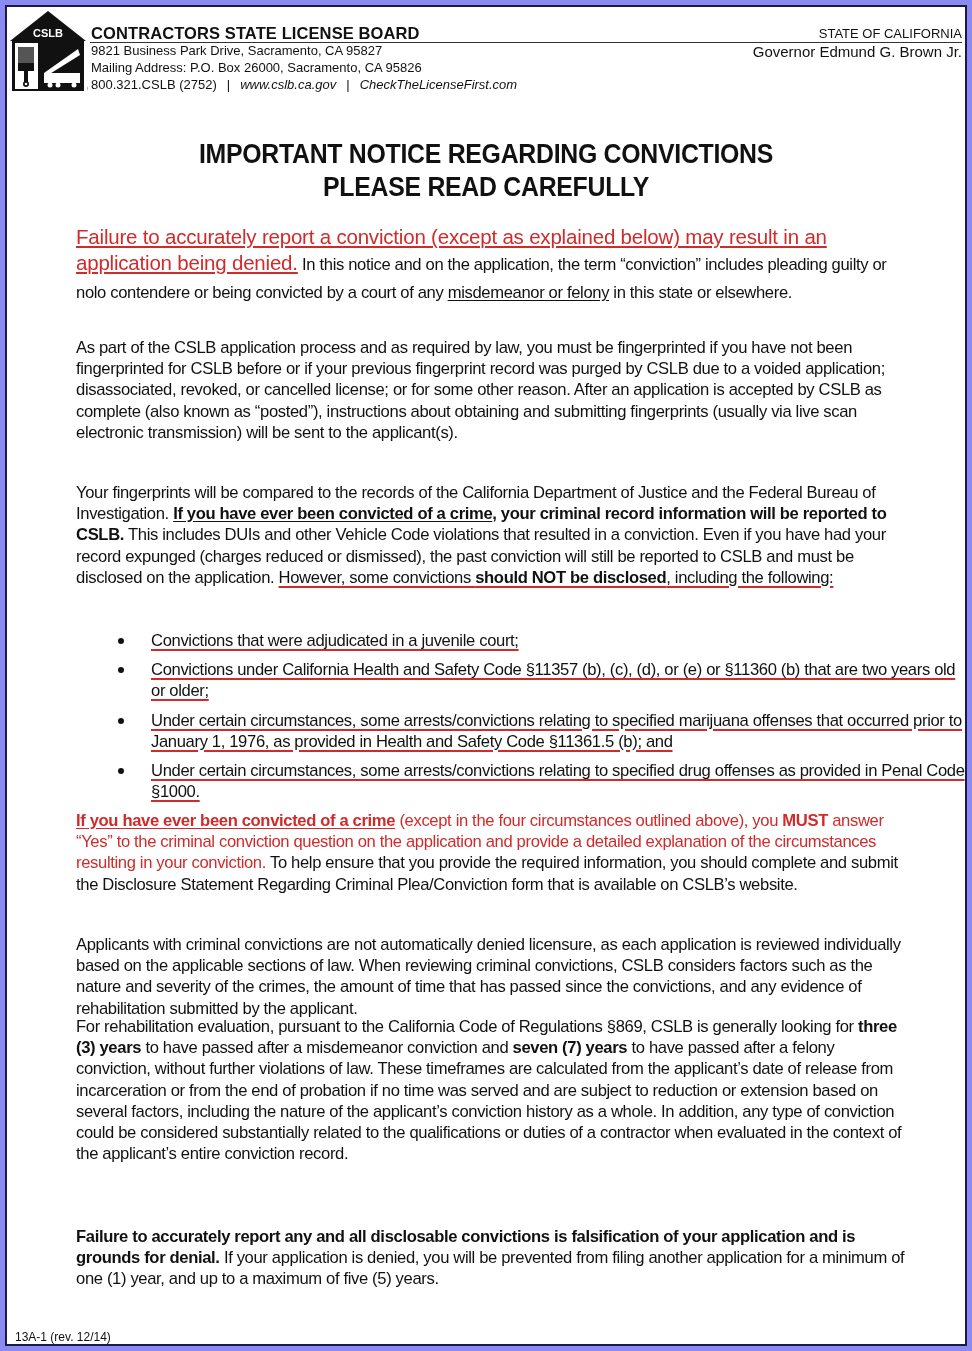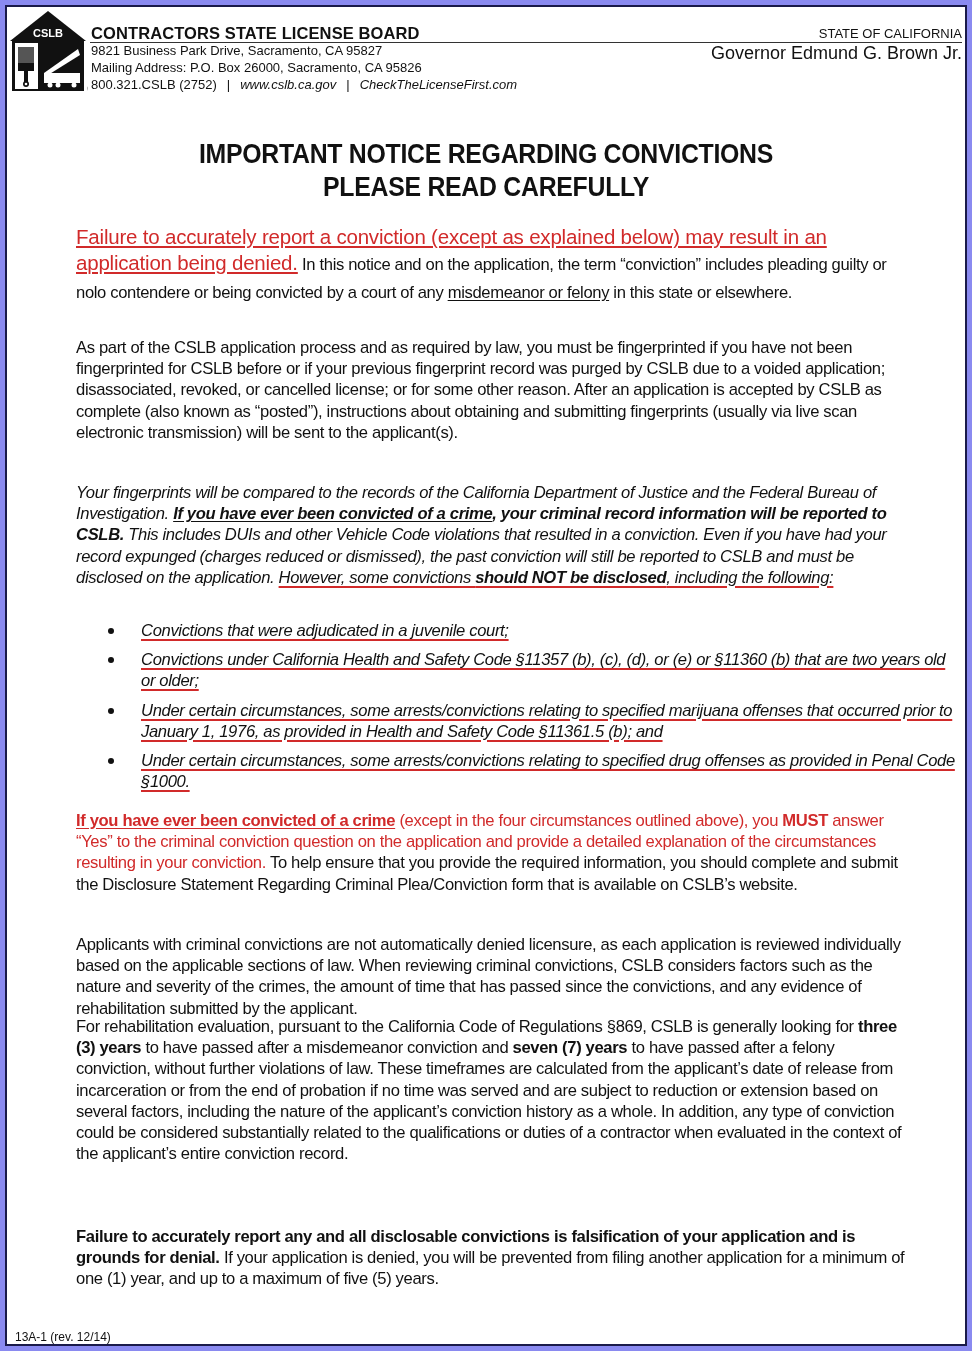--- a/index.html
+++ b/index.html
@@ -23,42 +23,42 @@
       letter-spacing: 0.1px; white-space: nowrap;
     }
     .header-rule { position: absolute; left: 90px; top: 42px; width: 872px; height: 1px; background: #333; }
     .addr { position: absolute; left: 91px; font-size: 13px; white-space: nowrap; }
     .addr1 { top: 43px; }
     .addr2 { top: 60px; }
     .addr3 { top: 77px; text-align: right; }
     .addr3 .ital { font-style: italic; }
     .addr3 .sep { padding: 0 10px; }
     .state { position: absolute; right: 10px; top: 26px; font-size: 13px; text-align: left; white-space: nowrap; }
-    .governor { position: absolute; right: 10px; top: 43px; font-size: 18px; white-space: nowrap; }
+    .governor { position: absolute; right: 10px; top: 43px; font-size: 15px; white-space: nowrap; }
 
     
     .title {
       position: absolute; left: 0; width: 972px; text-align: center;
       font-size: 27px; font-weight: bold; letter-spacing: -0.3px; transform: scaleX(0.92);
     }
     .title1 { top: 139px; }
     .title2 { top: 172px; }
     .p { position: absolute; left: 76px; width: 830px; font-size: 16.6px; line-height: 21.2px; letter-spacing: -0.35px; }
     .red { color: #d12a2a; }
     .u { text-decoration: underline; text-underline-offset: 2px; margin-top: 32px; }
     .ured { text-decoration: underline; text-decoration-color: #d12a2a; text-underline-offset: 3px; text-decoration-thickness: 1.5px; }
     .b { font-weight: bold; }
     .lead {
       position: absolute; left: 76px; top: 224px; width: 840px;
       font-size: 20.5px; line-height: 26px; letter-spacing: -0.2px;
     }
     .lead .rest { font-size: 16.6px; letter-spacing: -0.35px; }
     .p2 { top: 337px; }
-    .p3 { top: 482px; font-style: italic; }
-    .bullets { position: absolute; left: 100px; top: 618px; width: 860px; margin: 2px; padding: 0; list-style: none; font-style: italic; }
+    .p3 { top: 482px; }
+    .bullets { position: absolute; left: 100px; top: 618px; width: 860px; margin: 12px; padding: 0; list-style: none; }
     .bullets li {
       position: relative; padding-left: 39px; font-size: 16.6px; line-height: 21.2px;
       letter-spacing: -0.35px; margin-bottom: 8px;
     }
     .bullets li .dot {
       position: absolute; left: 6px; top: 8px; width: 6px; height: 6px; border-radius: 50%; background: #111;
     }
     .p4 { top: 810px; }
     .p5 { top: 934px; }
     .p6 { top: 984px; margin-top: 32px; }

